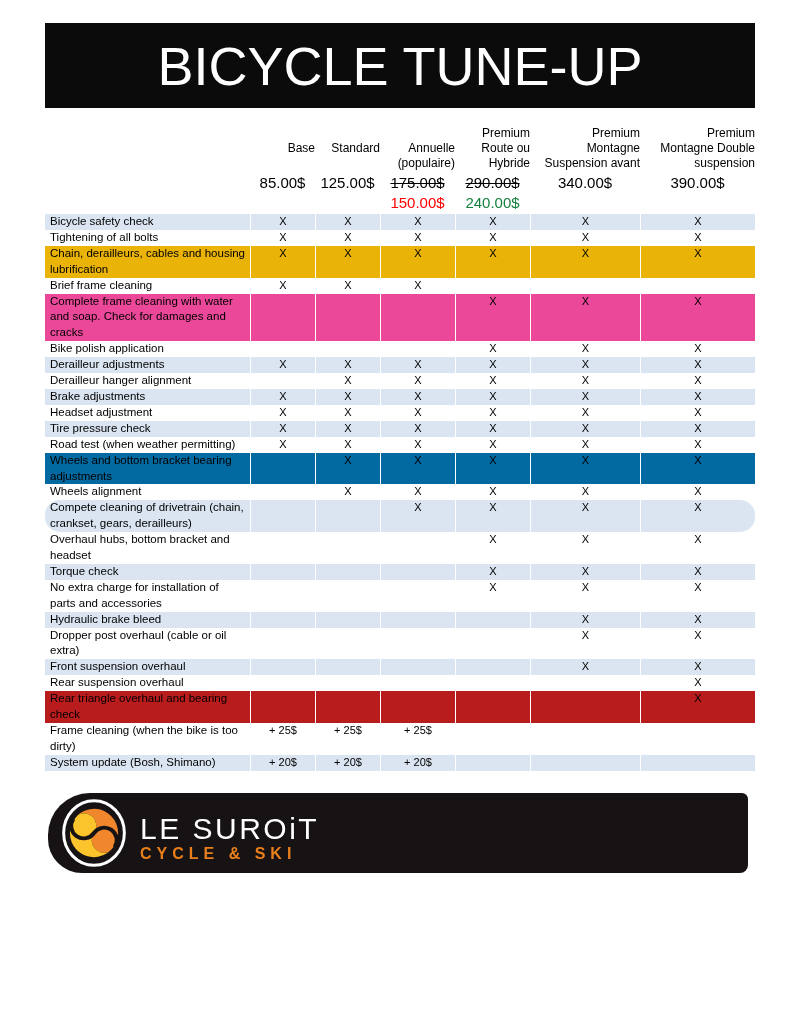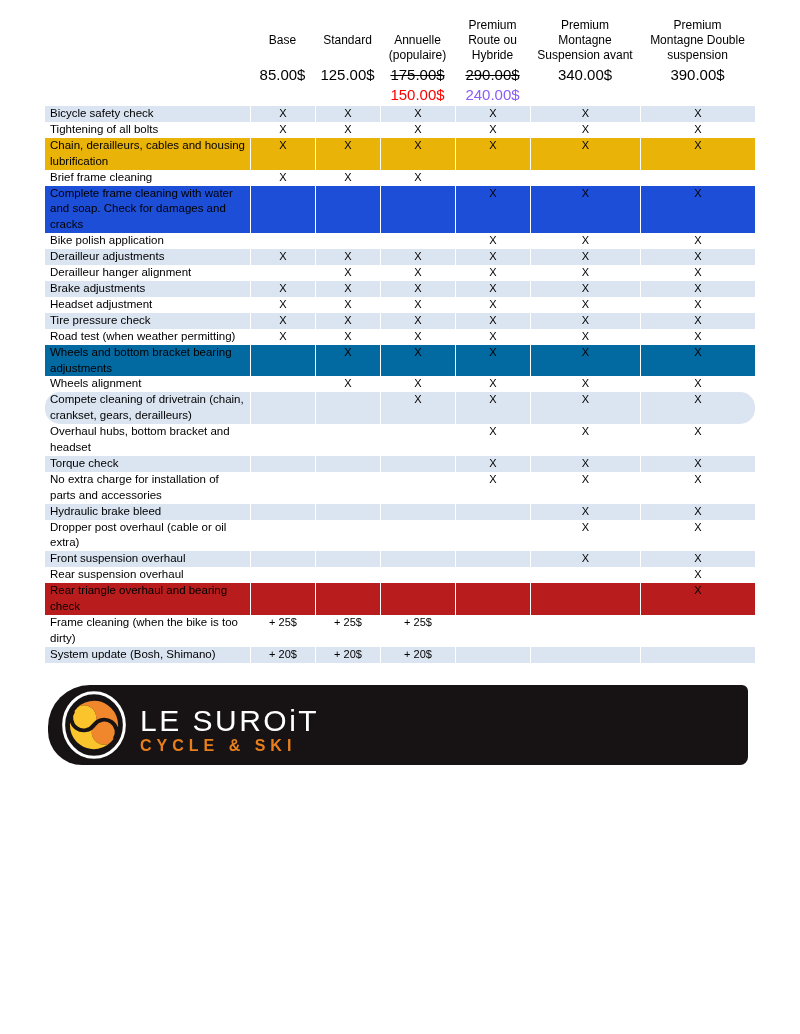--- a/index.html
+++ b/index.html
@@ -22,21 +22,21 @@
   
   .grid{
     display:grid;
     grid-template-columns:205px 65px 65px 75px 75px 110px 115px;
     width:710px;
   }
 
   
   .header-grid{margin:18px 45px 0 45px;}
   .hcol{text-align:center;}
-  .hline{height:15px;line-height:15px;font-size:12px;white-space:nowrap;}
+  .hline{height:15px;line-height:15px;font-size:12px;white-space:nowrap;text-align:right;}
   .hprice{font-size:15px;line-height:20px;margin-top:2px;}
   .hprice.strike{text-decoration:line-through;}
   .hpromo{font-size:15px;line-height:19px;}
 
   
   .table{margin:2px 45px 0 45px;}
   .trow{min-height:15.9px;}
   .tlabel{
     font-size:11.5px;line-height:15.9px;padding:0 4px 0 5px;
   }
@@ -62,20 +62,23 @@
   .logo-sub{
     font-size:16px;line-height:18px;letter-spacing:5px;font-weight:bold;
     margin-top:1px;white-space:nowrap;
   }
 </style>
 </head>
 <body>
 
 <div class="page">
 
+  <div class="banner" style="background: rgb(11, 11, 11);">
+    <span class="title">BICYCLE TUNE-UP</span>
+  </div>
 
   <div class="grid header-grid">
     <div></div>
 
   <div class="hcol">
         <div class="hline"></div>
         <div class="hline">Base</div>
         <div class="hline"></div>
         <div class="hprice">85.00$</div>
         <div class="hpromo" style="color: rgb(254, 0, 0);"></div>
@@ -92,21 +95,21 @@
         <div class="hline">Annuelle</div>
         <div class="hline">(populaire)</div>
         <div class="hprice strike">175.00$</div>
         <div class="hpromo" style="color: rgb(254, 0, 0); text-align: center;">150.00$</div>
       </div>
       <div class="hcol">
         <div class="hline">Premium</div>
         <div class="hline">Route ou</div>
         <div class="hline">Hybride</div>
         <div class="hprice strike">290.00$</div>
-        <div class="hpromo" style="color: #8b5cf6;">240.00$</div>
+        <div class="hpromo" style="color: #15803d;">240.00$</div>
       </div>
       <div class="hcol">
         <div class="hline">Premium</div>
         <div class="hline">Montagne</div>
         <div class="hline">Suspension avant</div>
         <div class="hprice">340.00$</div>
         <div class="hpromo" style="color: rgb(254, 0, 0);"></div>
       </div>
       <div class="hcol">
         <div class="hline">Premium</div>
@@ -148,21 +151,21 @@
       </div>
       <div class="grid trow">
         <div class="tlabel">Brief frame cleaning</div>
         <div class="tcell">X</div>
         <div class="tcell">X</div>
         <div class="tcell">X</div>
         <div class="tcell"></div>
         <div class="tcell"></div>
         <div class="tcell"></div>
       </div>
-      <div class="grid trow" style="background: #1d4ed8;">
+      <div class="grid trow" style="background: #ec4899;">
         <div class="tlabel">Complete frame cleaning with water and soap.  Check for damages and cracks</div>
         <div class="tcell"></div>
         <div class="tcell"></div>
         <div class="tcell"></div>
         <div class="tcell">X</div>
         <div class="tcell">X</div>
         <div class="tcell">X</div>
       </div>
       <div class="grid trow">
         <div class="tlabel">Bike polish application</div>

